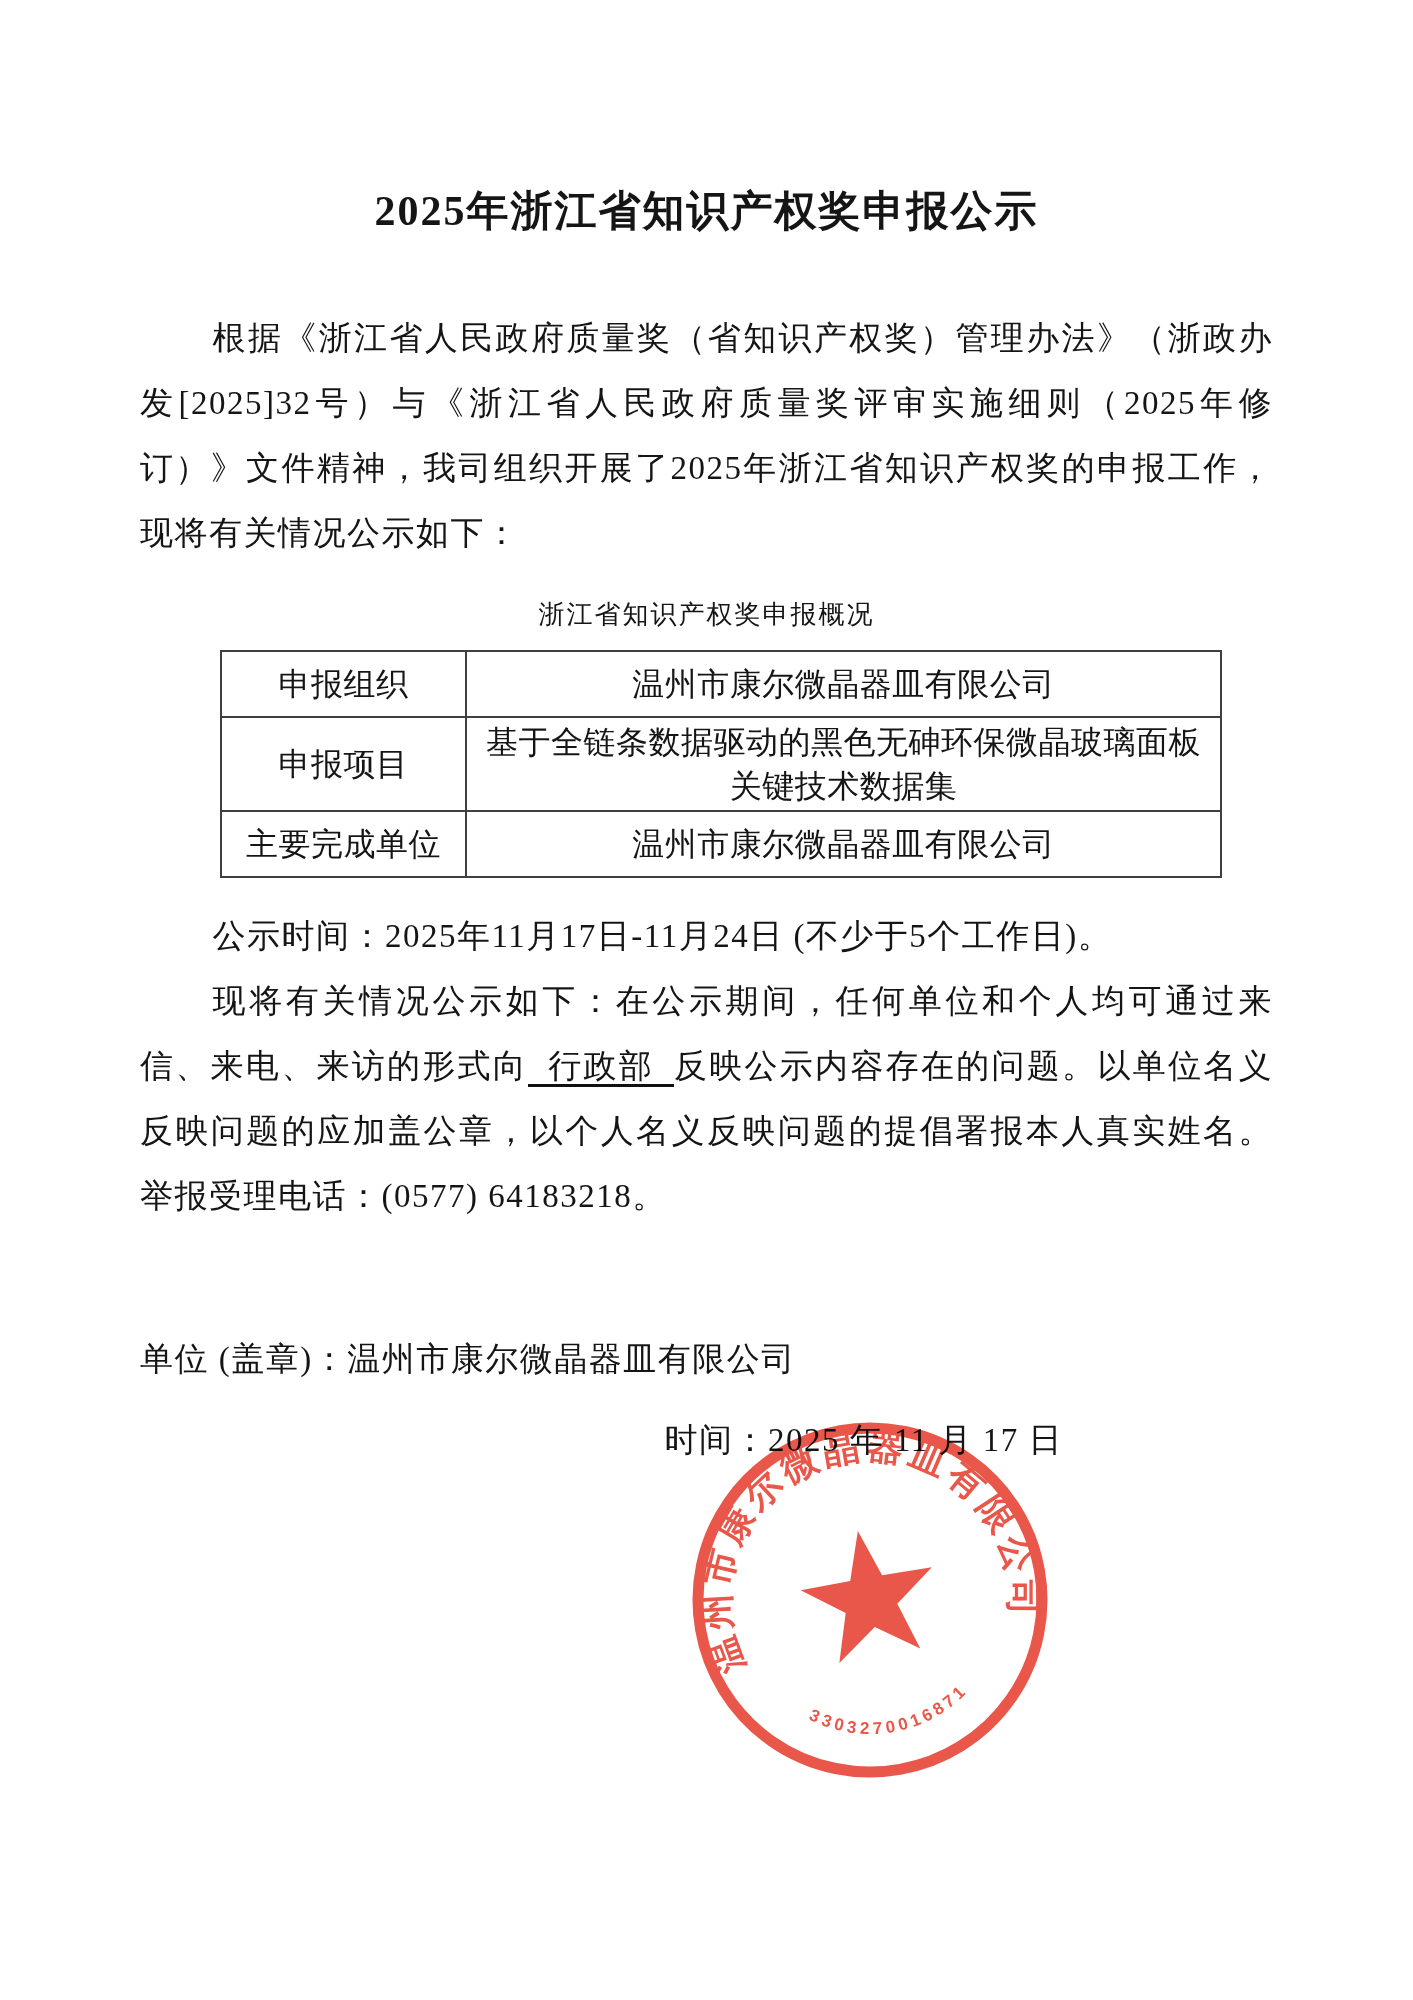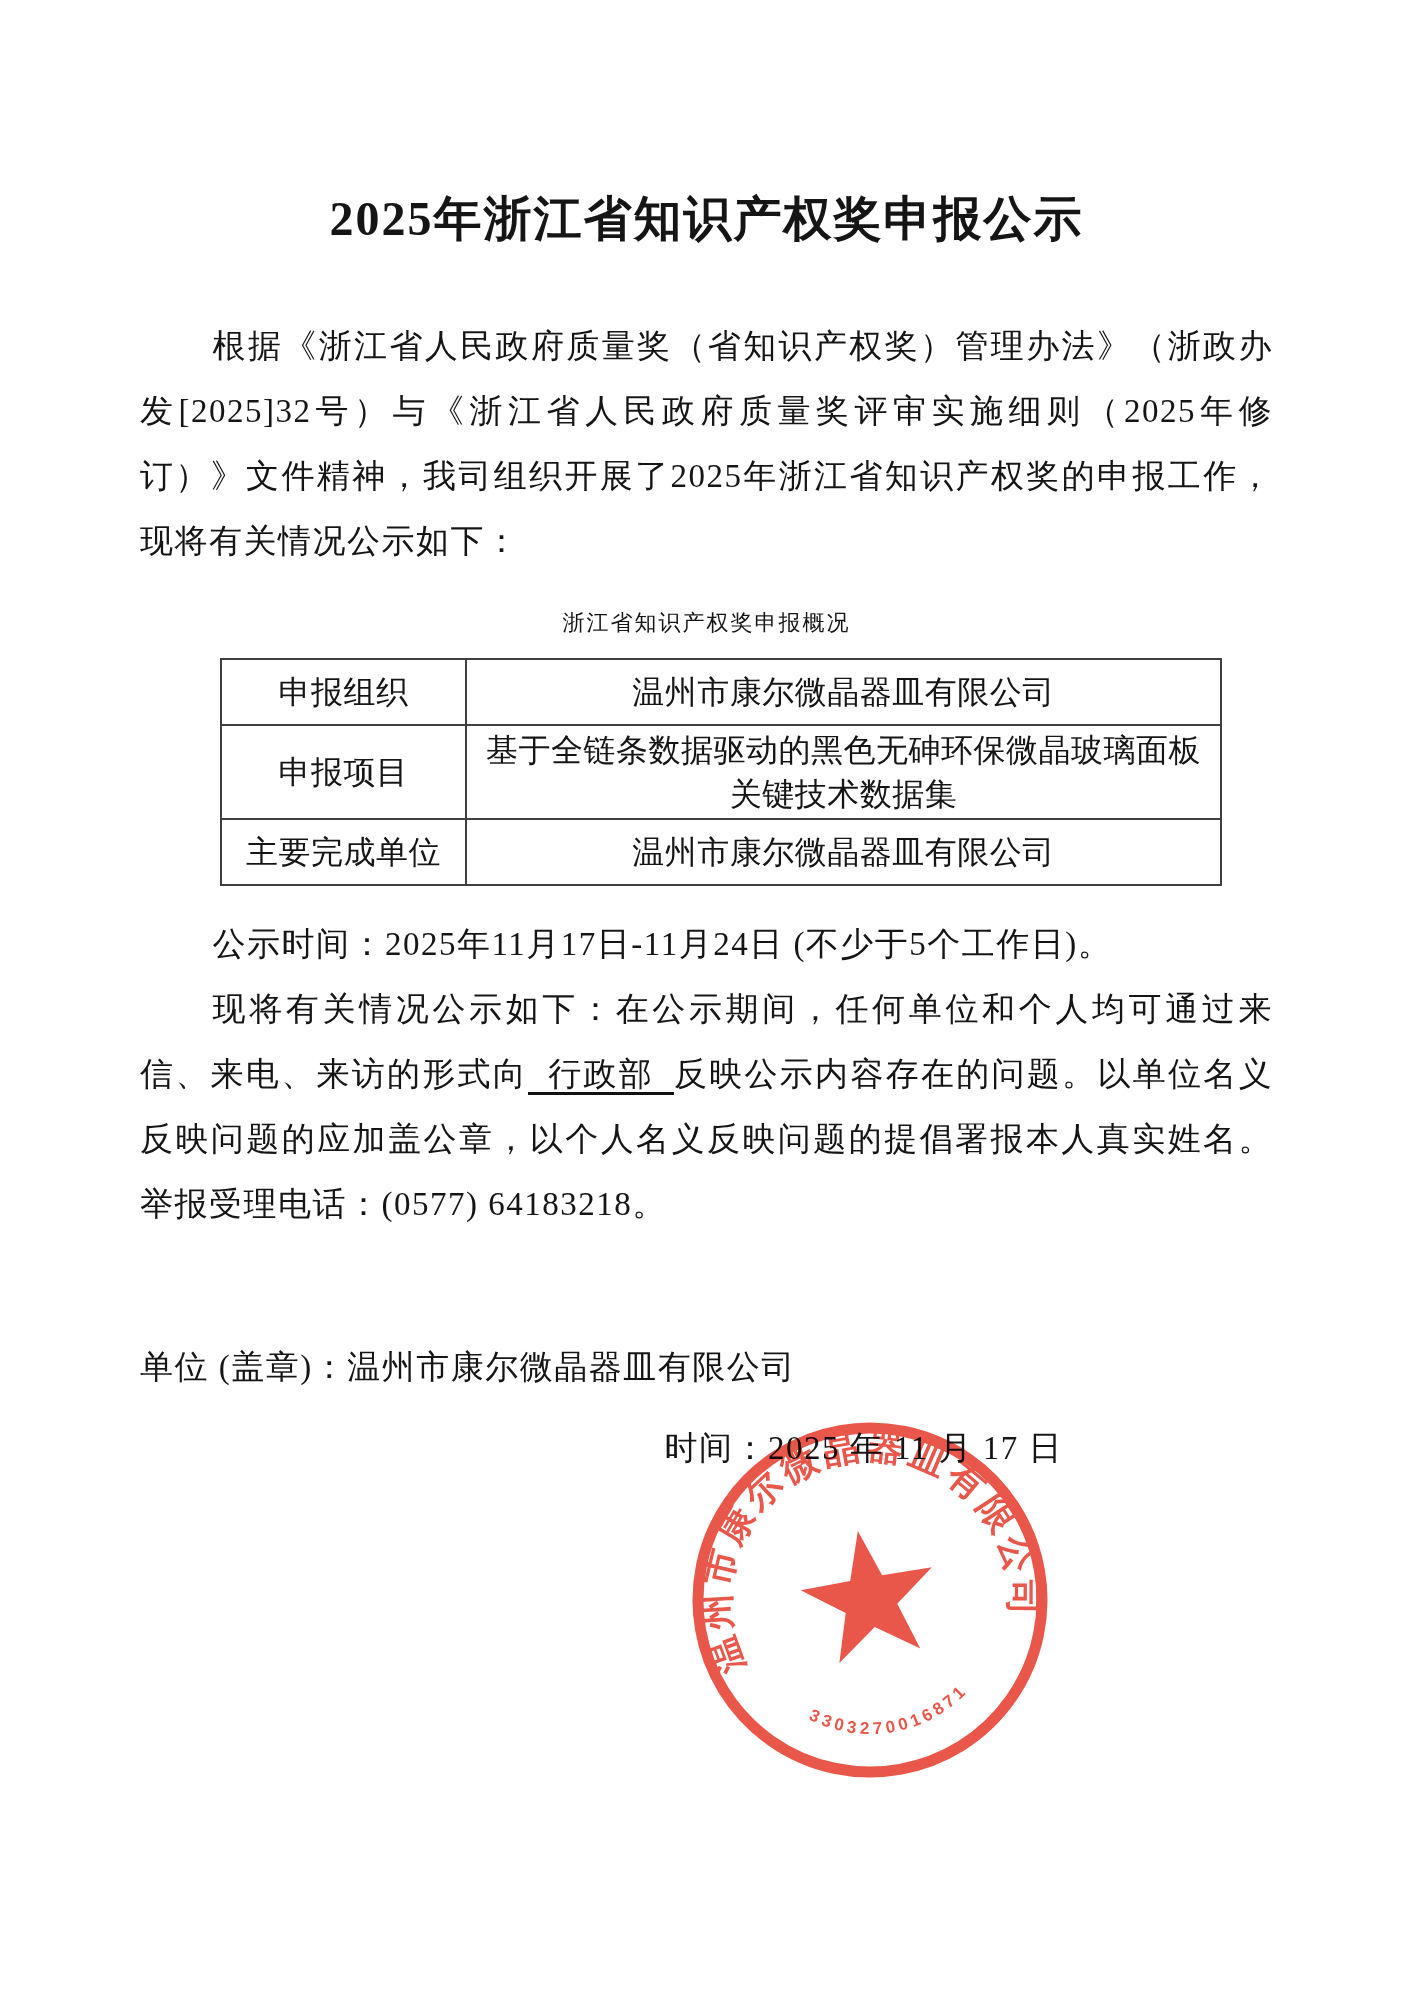--- a/index.html
+++ b/index.html
@@ -8,39 +8,39 @@
     width:1413px;height:2000px;
     margin:0 auto;
     background:#ffffff;
     overflow:hidden;
     font-family:"Liberation Serif","DejaVu Serif",serif;
     color:#151515;
     box-sizing:border-box;
     padding:182px 140px 0 140px;
   }
   .title{
-    margin:12px;
-    font-size:48px;
+    margin:4px;
+    font-size:42px;
     font-weight:bold;
     line-height:50px;
     text-align:center;
     letter-spacing:2px;
   }
   .para{
     margin:0;
     font-size:33px;
     line-height:65px;
     letter-spacing:1.5px;
     text-align:justify;
     text-indent:2.2em;
   }
   .intro{margin-top:70px;}
   .caption{
     margin-top:26px;
-    font-size:22px;
+    font-size:26px;
     line-height:46px;
     text-align:center;
     letter-spacing:2px;
   }
   table.overview{
     border-collapse:collapse;
     margin:12px 0 0 80px;
     width:1000px;
     table-layout:fixed;
     font-size:32px;

